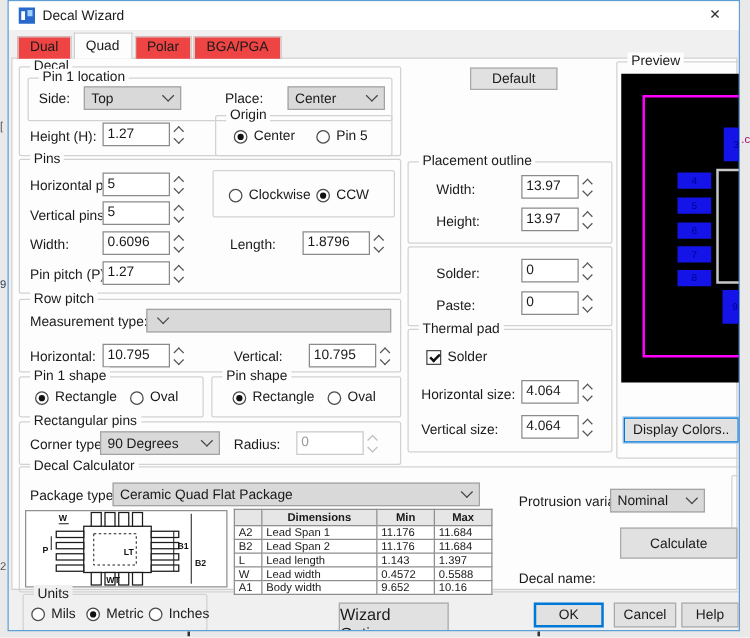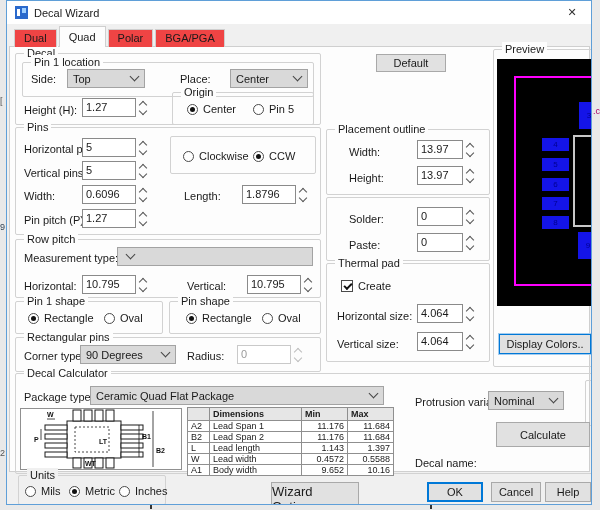--- a/index.html
+++ b/index.html
@@ -41,22 +41,22 @@
   .cb{position:absolute;display:flex;align-items:center;gap:5px;white-space:nowrap;z-index:2}
   .cbx{width:12px;height:12px;border:1px solid #4a4a4a;background:#fff;position:relative;flex:none;box-sizing:border-box}
   .cbx.on::after{content:"";position:absolute;left:2px;top:2px;width:6px;height:3px;
        border-left:2px solid #111;border-bottom:2px solid #111;transform:rotate(-45deg)}
   .btn{position:absolute;background:#e1e1e1;border:1px solid #a9a9a9;box-sizing:border-box;
        display:flex;align-items:center;justify-content:center;z-index:2}
   .btn.primary{border:2px solid #0078d7}
   .btn.focus{border:1px solid #0078d7;box-shadow:0 0 0 1px #a5cdef}
   .dimtbl{position:absolute;border-collapse:collapse;font-size:9px;background:#fff;z-index:2}
   .dimtbl th,.dimtbl td{border:1px solid #8f8f8f;padding:0 3px;height:10px;line-height:10px;white-space:nowrap;font-weight:normal}
-  .dimtbl th{background:#e6e6e6;font-weight:bold;text-align:left;height:12px}
-  .dimtbl td.num{text-align:right}
+  .dimtbl th{background:#e6e6e6;font-weight:bold;text-align:center;height:12px}
+  .dimtbl td.num{text-align:left}
   .canvas{position:absolute;background:#000;overflow:hidden;z-index:2}
   .mrect{position:absolute;border:2px solid #ff00ff;box-sizing:border-box}
   .brect{position:absolute;border:2px solid #c8c8c8;box-sizing:border-box}
   .pad{position:absolute;background:#1414e8;color:#00008f;font-size:8px;display:flex;align-items:center;justify-content:center}
   .diagbox{position:absolute;background:#fff;border:1px solid #909090;box-sizing:border-box;z-index:2}
   .frag{position:absolute;font-size:9px;color:#555;z-index:0}
   .tick{position:absolute;width:2px;height:4px;background:#333;z-index:0}
 </style>
 </head>
 <body>
@@ -286,21 +286,21 @@
           <i class="up"></i>
           <i class="dn"></i>
         </span>
     </div>
   </div>
 
   <div class="grp" style="left:319px;top:262px;width:162px;height:97px">
     <span class="lbl">Thermal pad</span>
     <label class="cb" style="left:14px;top:16px">
       <i class="cbx on"></i>
-        <span>Create</span>
+        <span>Solder</span>
     </label>
     <span class="flabel" style="left:10px;top:46px">Horizontal size:</span>
     <div class="spin sm" style="left:90px;top:40px">
       <span class="box">4.064</span>
       <span class="arr">
           <i class="up"></i>
           <i class="dn"></i>
         </span>
     </div>
     <span class="flabel" style="left:10px;top:74px">Vertical size:</span>

